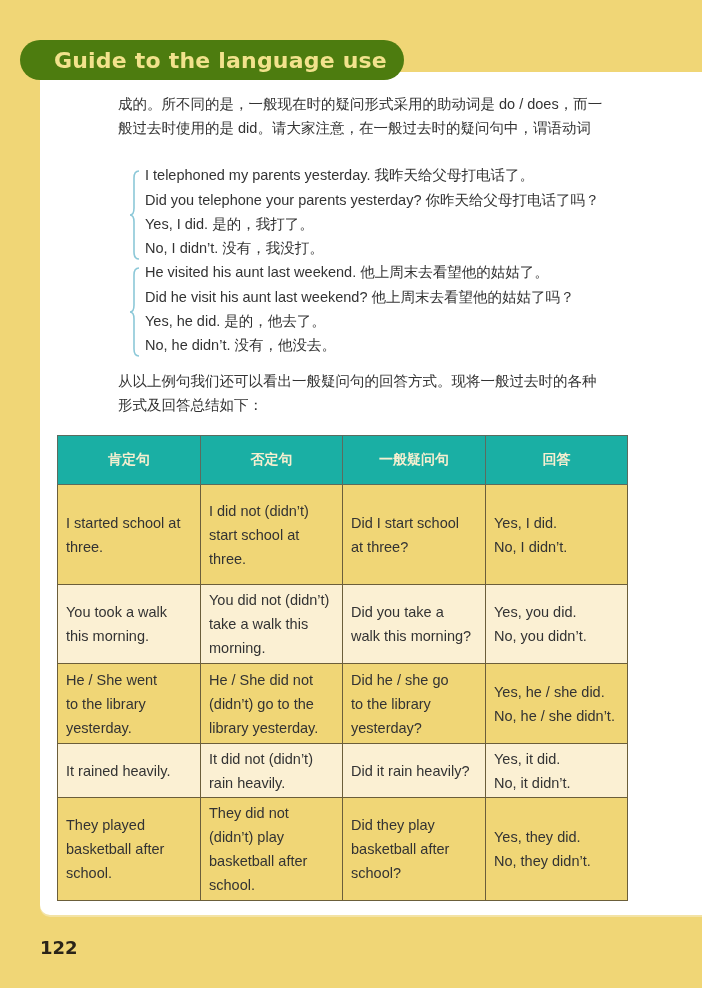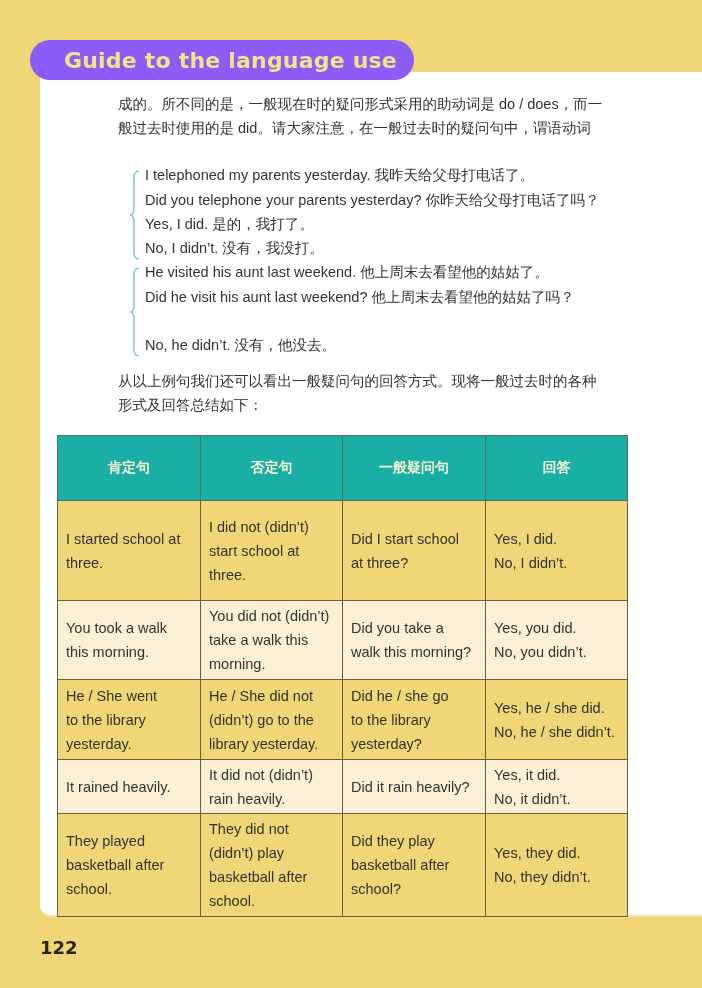--- a/index.html
+++ b/index.html
@@ -10,22 +10,22 @@
     font-family: "Liberation Sans", "DejaVu Sans", sans-serif;
     color: #2a2a2a;
   }
   .panel {
     position: absolute; left: 40px; top: 72px; width: 662px; height: 843px;
     background: #ffffff;
     border-bottom-left-radius: 10px;
     box-shadow: 0 2px 0 #f3e3a6;
   }
   .pill {
-    position: absolute; left: 30px; top: 40px; width: 384px; height: 40px;
-    background: #8b5cf6;
+    position: absolute; left: 20px; top: 40px; width: 384px; height: 40px;
+    background: #4d7c0f;
     border-radius: 20px;
     display: flex; align-items: center;
     padding-left: 34px; box-sizing: border-box;
   }
   .pill-title {
     font-family: "DejaVu Sans", sans-serif;
     font-weight: bold; font-size: 22px; color: #F2E28C;
     letter-spacing: 0.2px;
   }
   .para {
@@ -35,21 +35,21 @@
   .ex-group { position: absolute; left: 130px; width: 480px; }
   .brace { position: absolute; left: 0; top: 4px; width: 12px; height: 90px; }
   .ex-line { position: absolute; left: 15px; white-space: nowrap; font-size: 14.5px; color: #333; }
   table.grammar {
     position: absolute; left: 57px; top: 435px; width: 570px;
     border-collapse: collapse; table-layout: fixed;
     font-size: 14.5px; color: #333;
   }
   table.grammar th {
     background: #1AAFA4; color: #F6EFD0; font-weight: bold;
-    height: 30px; border: 1px solid #5b6b5e; font-size: 14px; padding: 17px;
+    height: 30px; border: 1px solid #5b6b5e; font-size: 14px; padding: 9px;
   }
   table.grammar td {
     border: 1px solid #6b5e3a; padding: 0 8px; vertical-align: middle;
     line-height: 24px;
   }
   tr.dark td { background: #F0D676; }
   tr.light td { background: #FBF0D3; }
   .pagenum {
     position: absolute; left: 40px; top: 937px;
     font-family: "DejaVu Sans", sans-serif; font-weight: bold; font-size: 18px; color: #2a2418;
@@ -78,20 +78,21 @@
   <div class="ex-line" style="top:49px;">Yes, I did. 是的，我打了。</div>
   <div class="ex-line" style="top:73px;">No, I didn’t. 没有，我没打。</div>
 </div>
 
 <div class="ex-group" style="top:263px; height:100px;">
   <svg class="brace" viewBox="0 0 12 90" preserveAspectRatio="none">
     <path d="M9 1 Q4 1 4 8 L4 38 Q4 45 0 45 Q4 45 4 52 L4 82 Q4 89 9 89" fill="none" stroke="#8CC8D8" stroke-width="1.6"></path>
   </svg>
   <div class="ex-line" style="top:0px;">He visited his aunt last weekend. 他上周末去看望他的姑姑了。</div>
   <div class="ex-line" style="top:25px;">Did he visit his aunt last weekend? 他上周末去看望他的姑姑了吗？</div>
+  <div class="ex-line" style="top:49px;">Yes, he did. 是的，他去了。</div>
   <div class="ex-line" style="top:73px;">No, he didn’t. 没有，他没去。</div>
 </div>
 
 <div class="para" style="top:369px;">
   <div>从以上例句我们还可以看出一般疑问句的回答方式。现将一般过去时的各种</div>
   <div>形式及回答总结如下：</div>
 </div>
 
 <table class="grammar">
   <colgroup>

